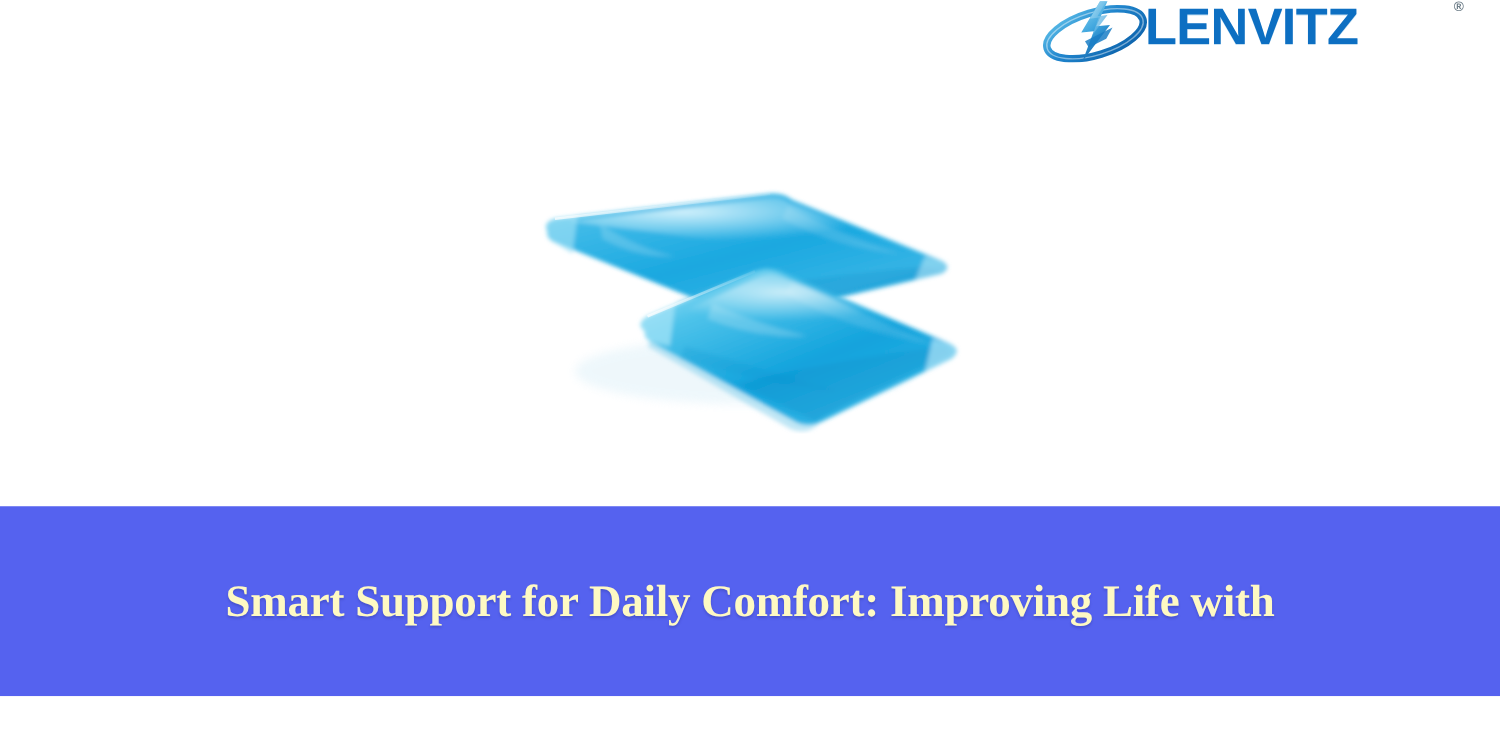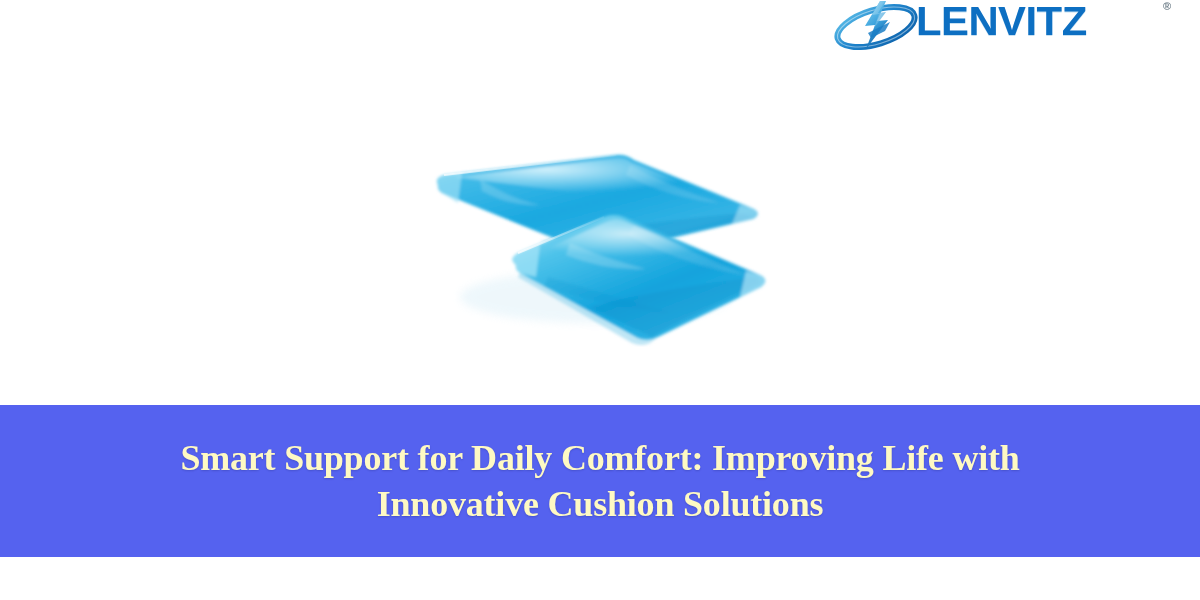--- a/index.html
+++ b/index.html
@@ -223,19 +223,18 @@
 
         <path d="M24 28 L196 8" stroke="url(#edgeGlow)" stroke-width="2" fill="none" opacity="0.8"></path>
         <path d="M98 106 L184 70" stroke="url(#edgeGlow)" stroke-width="2" fill="none" opacity="0.85"></path>
       </svg>
     </div>
   </div>
 
   <div class="banner">
     <div class="banner-title">
       <span class="banner-line">Smart Support for Daily Comfort: Improving Life with</span>
-      <span class="banner-line">Innovative Cushion Solutions</span>
     </div>
   </div>
 
   <div class="footer-space"></div>
 
 </div>
 
 </body></html>

